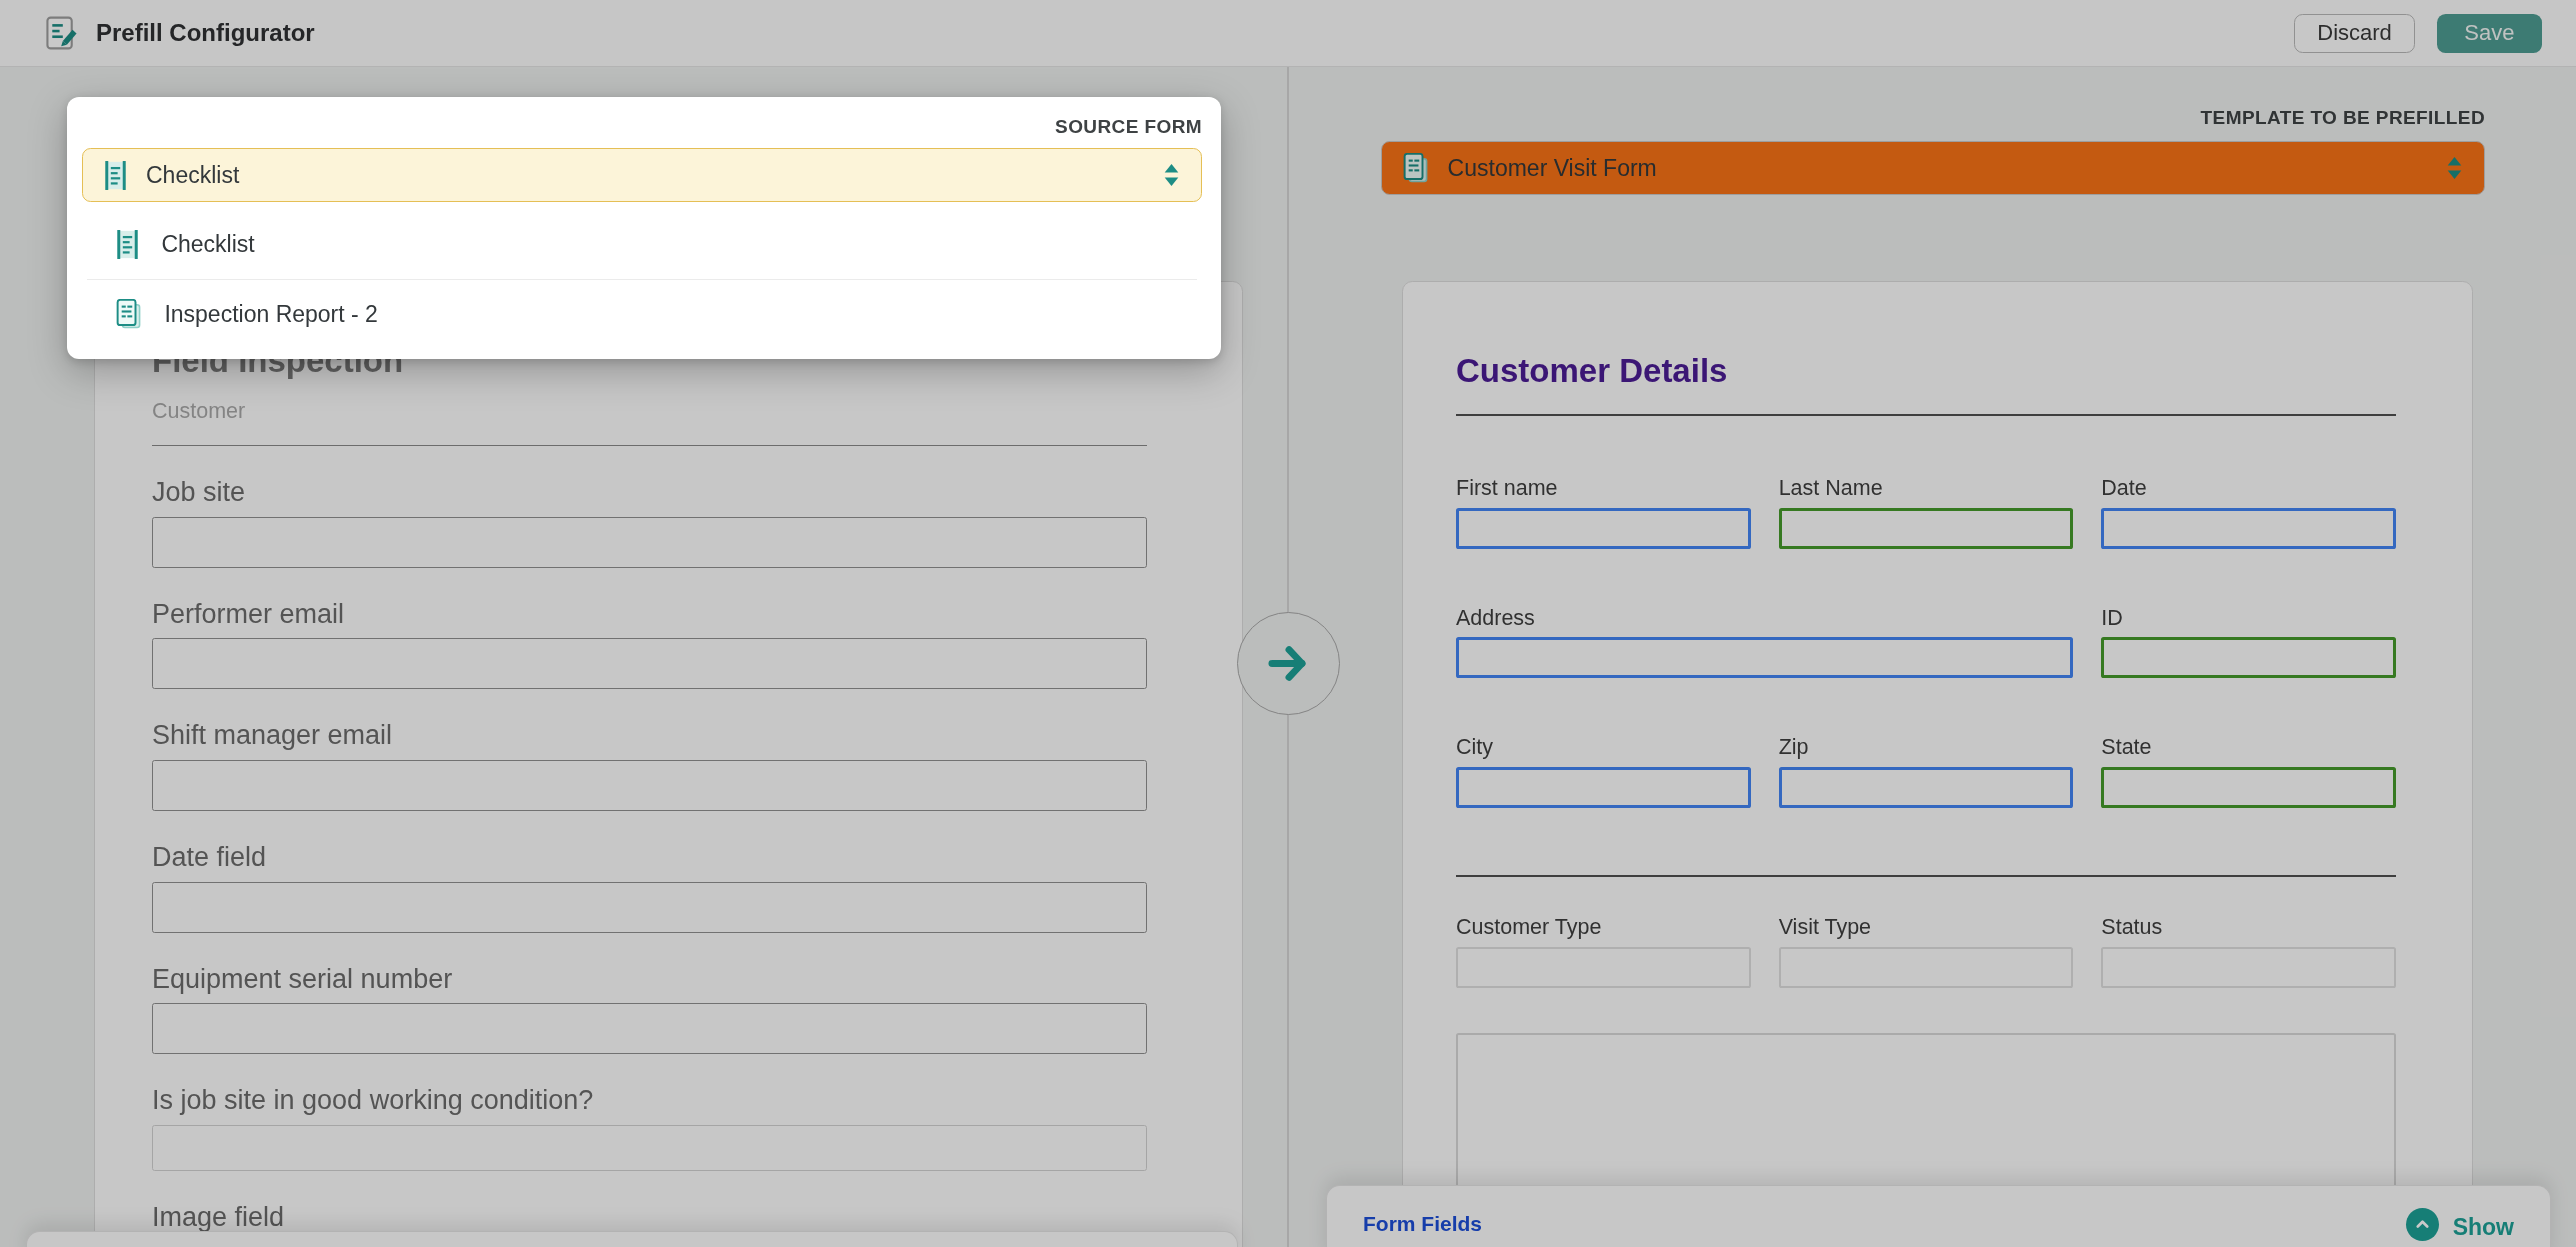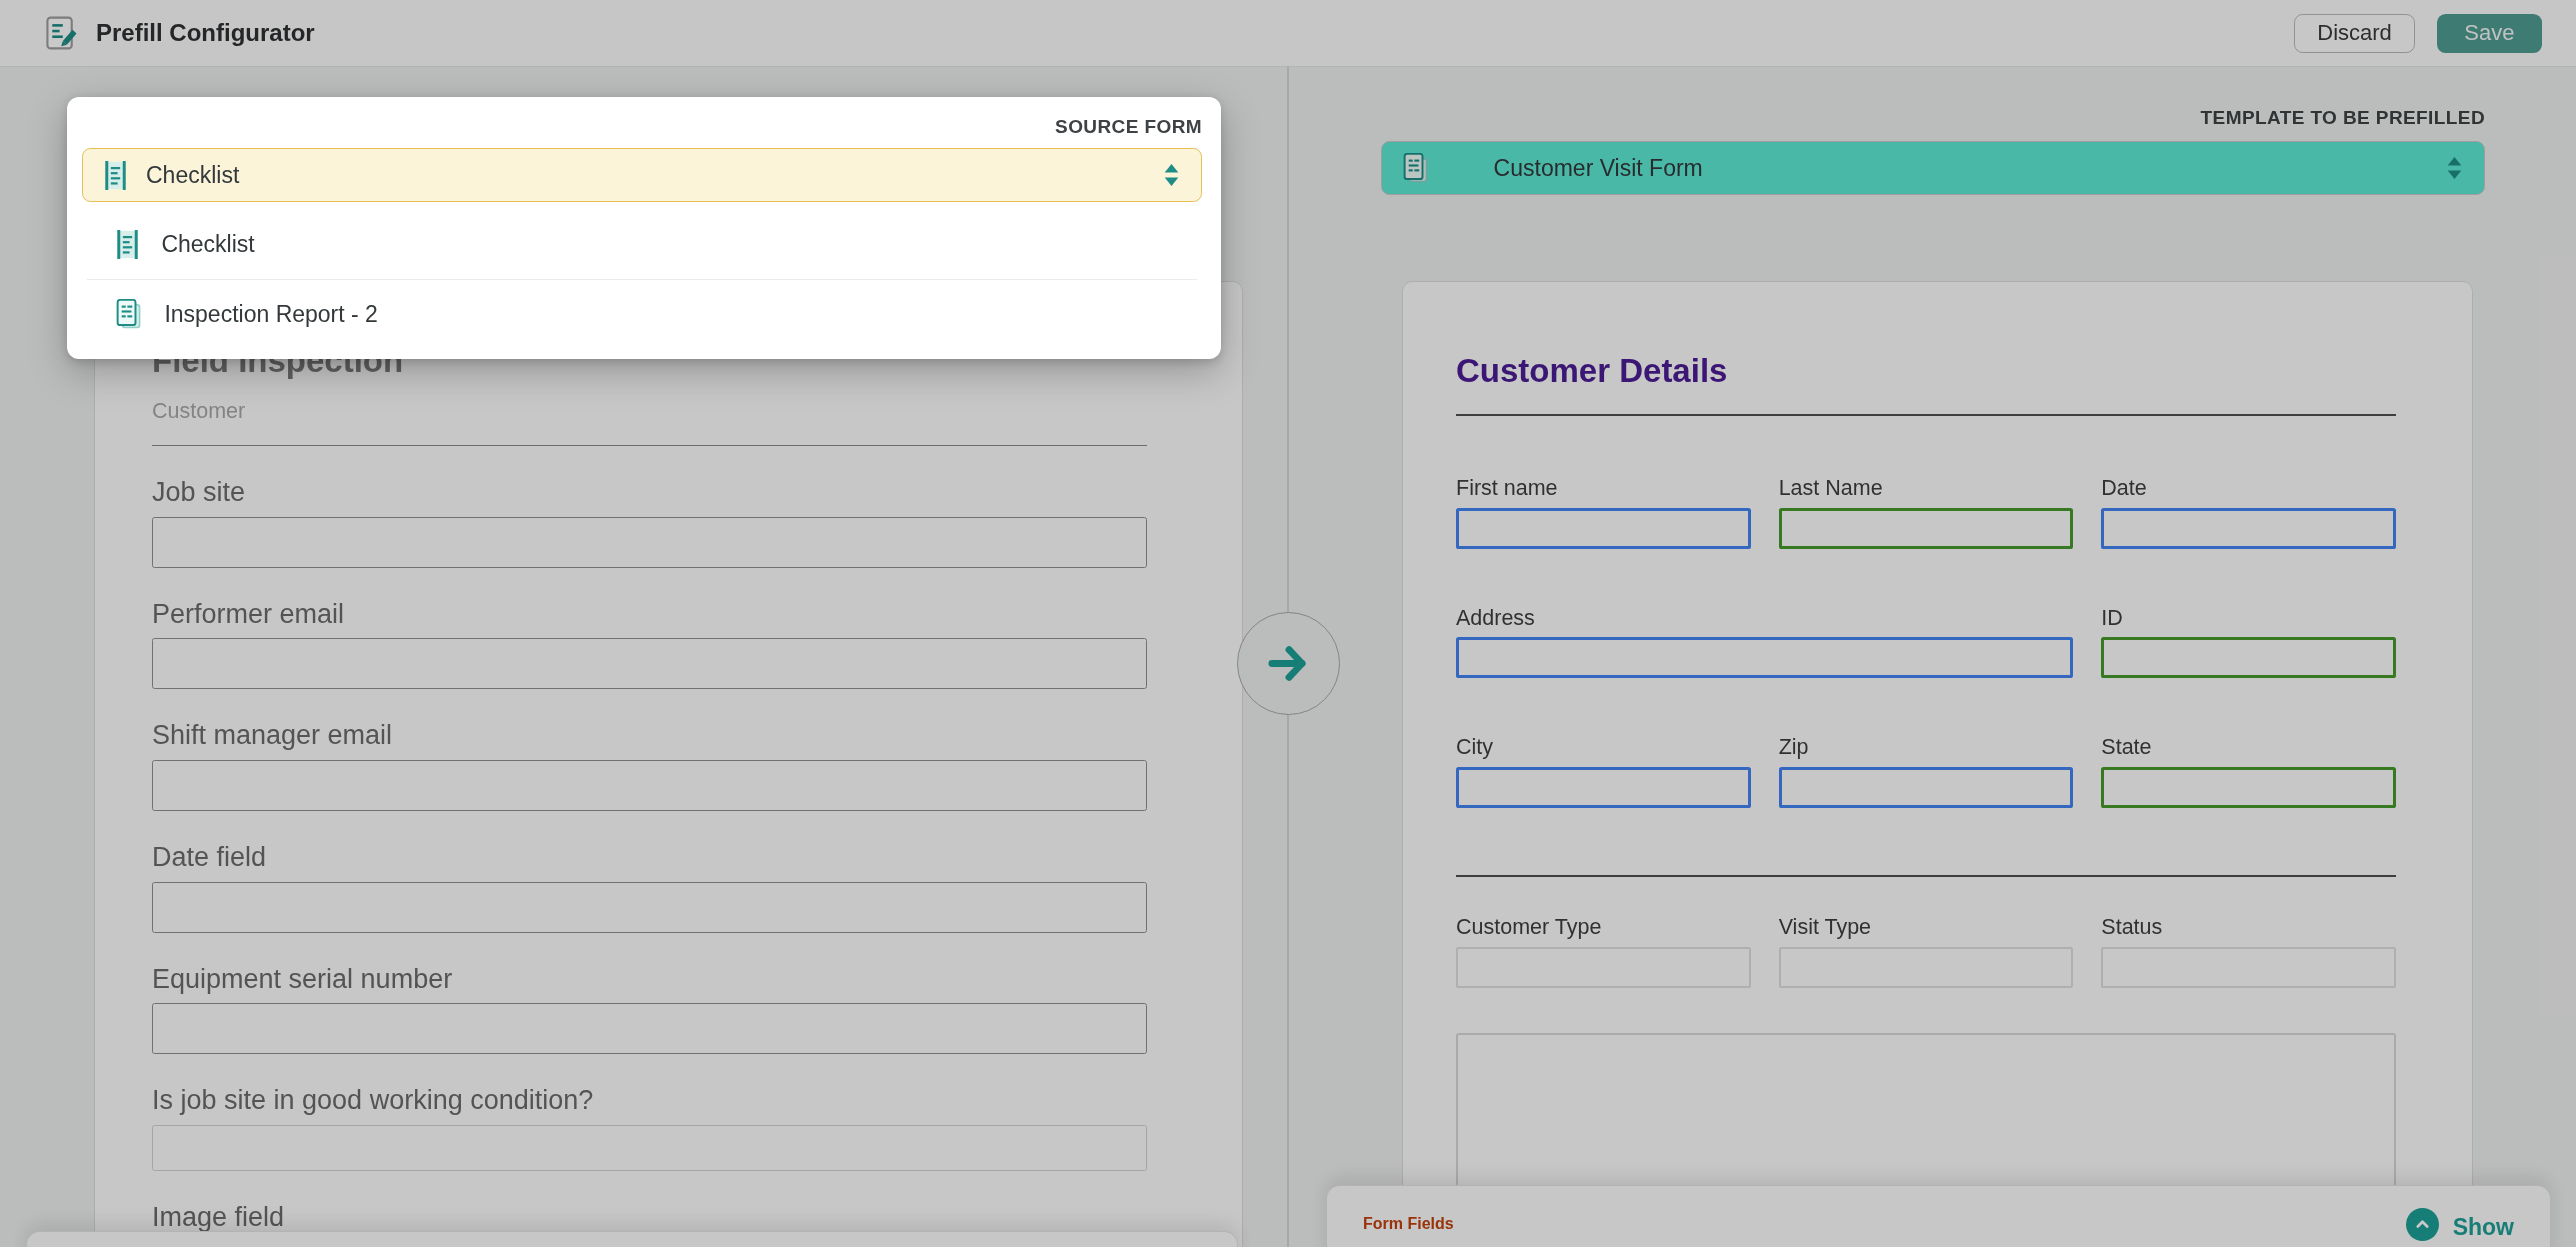--- a/index.html
+++ b/index.html
@@ -42,21 +42,21 @@
     background:#ffffff;border-radius:12px;padding:13.7px 19px 10.3px 15.4px;
     box-shadow:0 12px 38px rgba(0,0,0,.26),0 2.6px 8.6px rgba(0,0,0,.14);
     z-index:60;
   }
   .panel-label{font-size:19px;font-weight:700;color:#3e4244;letter-spacing:0.4px;margin:5.1px 0 0 3.4px;text-align:right;}
   .select{
     margin-top:10.3px;height:54px;box-sizing:border-box;border-radius:8.6px;
     display:flex;align-items:center;padding:0 20.6px;font-size:23px;color:#33383b;cursor:pointer;
   }
   .select-highlight{background:var(--highlight-bg);border:1.7px solid var(--highlight-border);}
-  .select-plain{background:#5eead4;border:1.7px solid #c9c9c9;margin-top:12px;gap:46px;}
+  .select-plain{background:#f97316;border:1.7px solid #c9c9c9;margin-top:12px;}
   .select-text{margin-left:19px;}
   .sort-arrows{margin-left:auto;color:var(--accent);display:flex;align-items:center;}
   .options{margin-top:8.6px;}
   .option{height:68px;display:flex;align-items:center;padding-left:34px;font-size:23px;color:#33383b;cursor:pointer;}
   .option-text{margin-left:22px;}
   .option-divider{height:1.7px;background:#ebebeb;margin:0 5.1px;}
   .icon{display:inline-flex;color:var(--accent);flex:none;}
   
   .template-group{position:absolute;left:1381px;top:102px;width:1104px;z-index:2;}
   
@@ -96,21 +96,21 @@
     border:2.6px solid #d8d8d8;border-radius:2.6px;background:transparent;resize:none;outline:none;
   }
   
   .bar{
     position:absolute;background:#fdfdfd;border:1.7px solid #e3e3e3;border-bottom:none;
     border-radius:13.7px 13.7px 0 0;box-shadow:0 -6.9px 20.6px rgba(0,0,0,.10);
     box-sizing:border-box;z-index:20;
   }
   .bar-left{left:26px;top:1231px;width:1212px;height:34px;}
   .bar-right{left:1326px;top:1185px;width:1225px;height:77px;display:flex;align-items:center;padding:0 36px;}
-  .bar-title{font-size:16px;font-weight:600;color:#c2410c;}
+  .bar-title{font-size:21px;font-weight:600;color:#1d4ed8;}
   .show-group{margin-left:auto;display:flex;align-items:flex-end;cursor:pointer;}
   .show-circle{width:33px;height:33px;border-radius:50%;background:var(--accent-bright);display:flex;align-items:center;justify-content:center;}
   .show-label{margin-left:13.7px;font-size:23px;font-weight:600;color:var(--accent-bright);}
   
   .overlay{position:absolute;inset:0;background:rgba(0,0,0,0.21);z-index:40;}
 </style>
 </head>
 <body>
 
 <header class="topbar">

